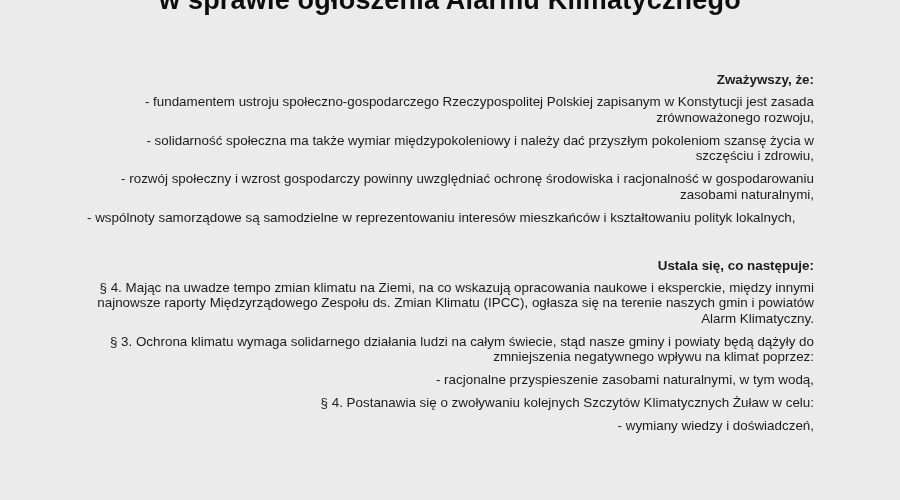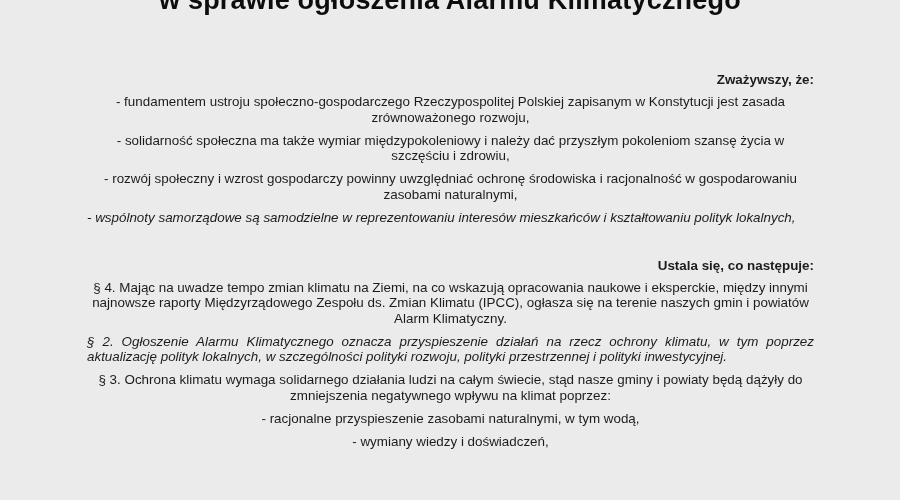--- a/index.html
+++ b/index.html
@@ -11,40 +11,40 @@
     position:relative;
   }
   .page { position:absolute; left:0; top:0; width:900px; height:500px; }
   .title {
     position:absolute; left:0; width:900px; top:-16px;
     text-align:center; font-weight:bold; font-size:27px; line-height:32px;
     color:#0d0d0d; letter-spacing:0.2px;
   }
   .content { position:absolute; left:87px; width:727px; top:72px; font-size:13.4px; line-height:15.4px; }
   .heading { text-align:right; font-weight:bold; margin:0 0 7px 0; }
-  .p { margin:0 0 7.6px 0; text-align:center; }
-  .just { text-align:justify; text-align-last:left;font-style:italic; }
+  .p { margin:0 0 7.6px 0; text-align:right; }
+  .just { text-align:justify; text-align-last:left; }
   .gap { height:25px; }
 </style>
 </head>
 <body>
 
 <div class="page">
   <div class="title">w sprawie ogłoszenia Alarmu Klimatycznego</div>
 
   <div class="content">
     <div class="heading">Zważywszy, że:</div>
     <div class="p">- fundamentem ustroju społeczno-gospodarczego Rzeczypospolitej Polskiej zapisanym w Konstytucji jest zasada zrównoważonego rozwoju,</div>
     <div class="p">- solidarność społeczna ma także wymiar międzypokoleniowy i należy dać przyszłym pokoleniom szansę życia w szczęściu i zdrowiu,</div>
     <div class="p">- rozwój społeczny i wzrost gospodarczy powinny uwzględniać ochronę środowiska i racjonalność w gospodarowaniu zasobami naturalnymi,</div>
     <div class="p just">- wspólnoty samorządowe są samodzielne w reprezentowaniu interesów mieszkańców i kształtowaniu polityk lokalnych,</div>
 
     <div class="gap"></div>
 
     <div class="heading">Ustala się, co następuje:</div>
     <div class="p">§ 4. Mając na uwadze tempo zmian klimatu na Ziemi, na co wskazują opracowania naukowe i eksperckie, między innymi najnowsze raporty Międzyrządowego Zespołu ds. Zmian Klimatu (IPCC), ogłasza się na terenie naszych gmin i powiatów Alarm Klimatyczny.</div>
-    <div class="p just">§ 2. Ogłoszenie Alarmu Klimatycznego oznacza przyspieszenie działań na rzecz ochrony klimatu, w tym poprzez aktualizację polityk lokalnych, w szczególności polityki rozwoju, polityki przestrzennej i polityki inwestycyjnej.</div>
     <div class="p">§ 3. Ochrona klimatu wymaga solidarnego działania ludzi na całym świecie, stąd nasze gminy i powiaty będą dążyły do zmniejszenia negatywnego wpływu na klimat poprzez:</div>
     <div class="p">- racjonalne przyspieszenie zasobami naturalnymi, w tym wodą,</div>
+    <div class="p">§ 4. Postanawia się o zwoływaniu kolejnych Szczytów Klimatycznych Żuław w celu:</div>
     <div class="p">- wymiany wiedzy i doświadczeń,</div>
 
   </div>
 </div>
 
 </body></html>

